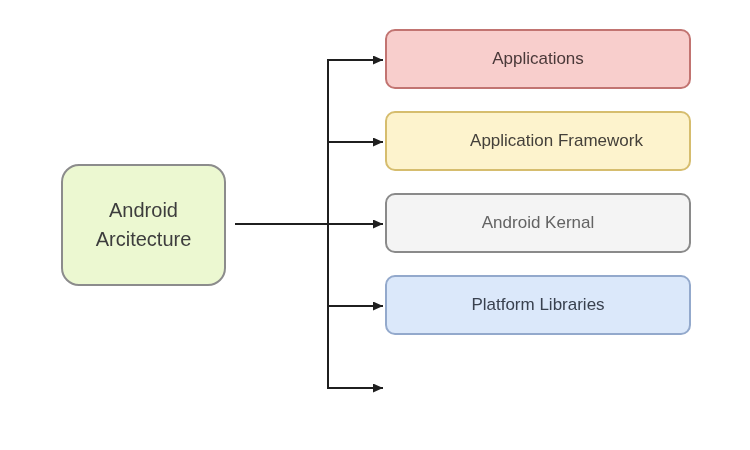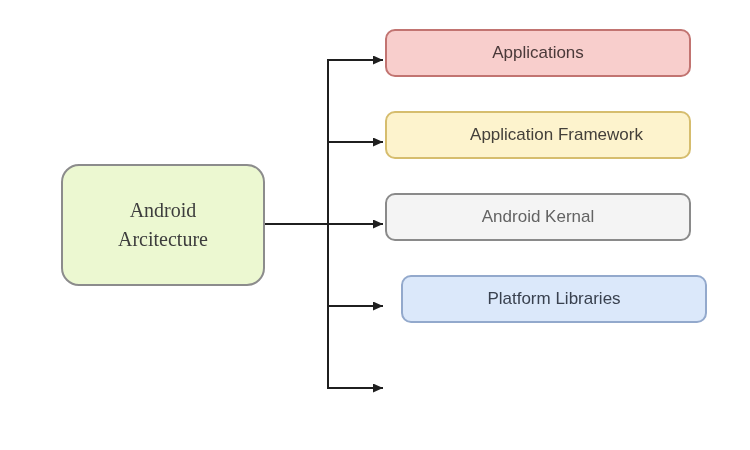--- a/index.html
+++ b/index.html
@@ -19,52 +19,51 @@
     position: absolute;
     left: 0;
     top: 0;
     width: 750px;
     height: 450px;
   }
   .node {
     position: absolute;
     left: 385px;
     width: 306px;
-    height: 48px;
+    height: 60px;
     border: 2px solid #a16207;
     border-radius: 10px;
     display: flex;
     align-items: center;
     justify-content: center;
     font-size: 17px;
     box-sizing: border-box;
     text-align: left;
   }
   .node-0 { top: 29px; }
   .node-1 { top: 111px; }
   .node-2 { top: 193px; }
   .node-3 { top: 275px; }
   .node-4 { top: 357px; }
   #root-node {
     position: absolute;
     left: 61px;
     top: 164px;
-    width: 204px;
+    width: 165px;
     height: 122px;
     border: 2px solid #8c8c8c;
     border-radius: 18px;
     display: flex;
     align-items: center;
     justify-content: center;
     text-align: center;
     font-size: 20px;
     line-height: 1.45;
     padding: 1px 22px;
     box-sizing: border-box;
-    font-family: Liberation Serif, serif;
   }
   .node-label, .root-label {
     display: block;
   }
 </style>
 </head>
 <body>
 
 <div id="canvas">
 
@@ -95,18 +94,18 @@
   </div>
 
   <div class="node node-1" style="background: rgb(253, 243, 205); border-color: rgb(214, 189, 110); color: rgb(68, 64, 58); padding-left: 37px;">
     <span class="node-label">Application Framework</span>
   </div>
 
   <div class="node node-2" style="background: rgb(244, 244, 244); border-color: rgb(138, 138, 138); color: rgb(99, 99, 99);">
     <span class="node-label">Android Kernal</span>
   </div>
 
-  <div class="node node-3" style="background: rgb(219, 232, 250); border-color: rgb(147, 169, 204); color: rgb(57, 65, 79); margin-left: 16px;">
+  <div class="node node-3" style="background: rgb(219, 232, 250); border-color: rgb(147, 169, 204); color: rgb(57, 65, 79);">
     <span class="node-label">Platform Libraries</span>
   </div>
 
 
 </div>
 
 </body></html>

